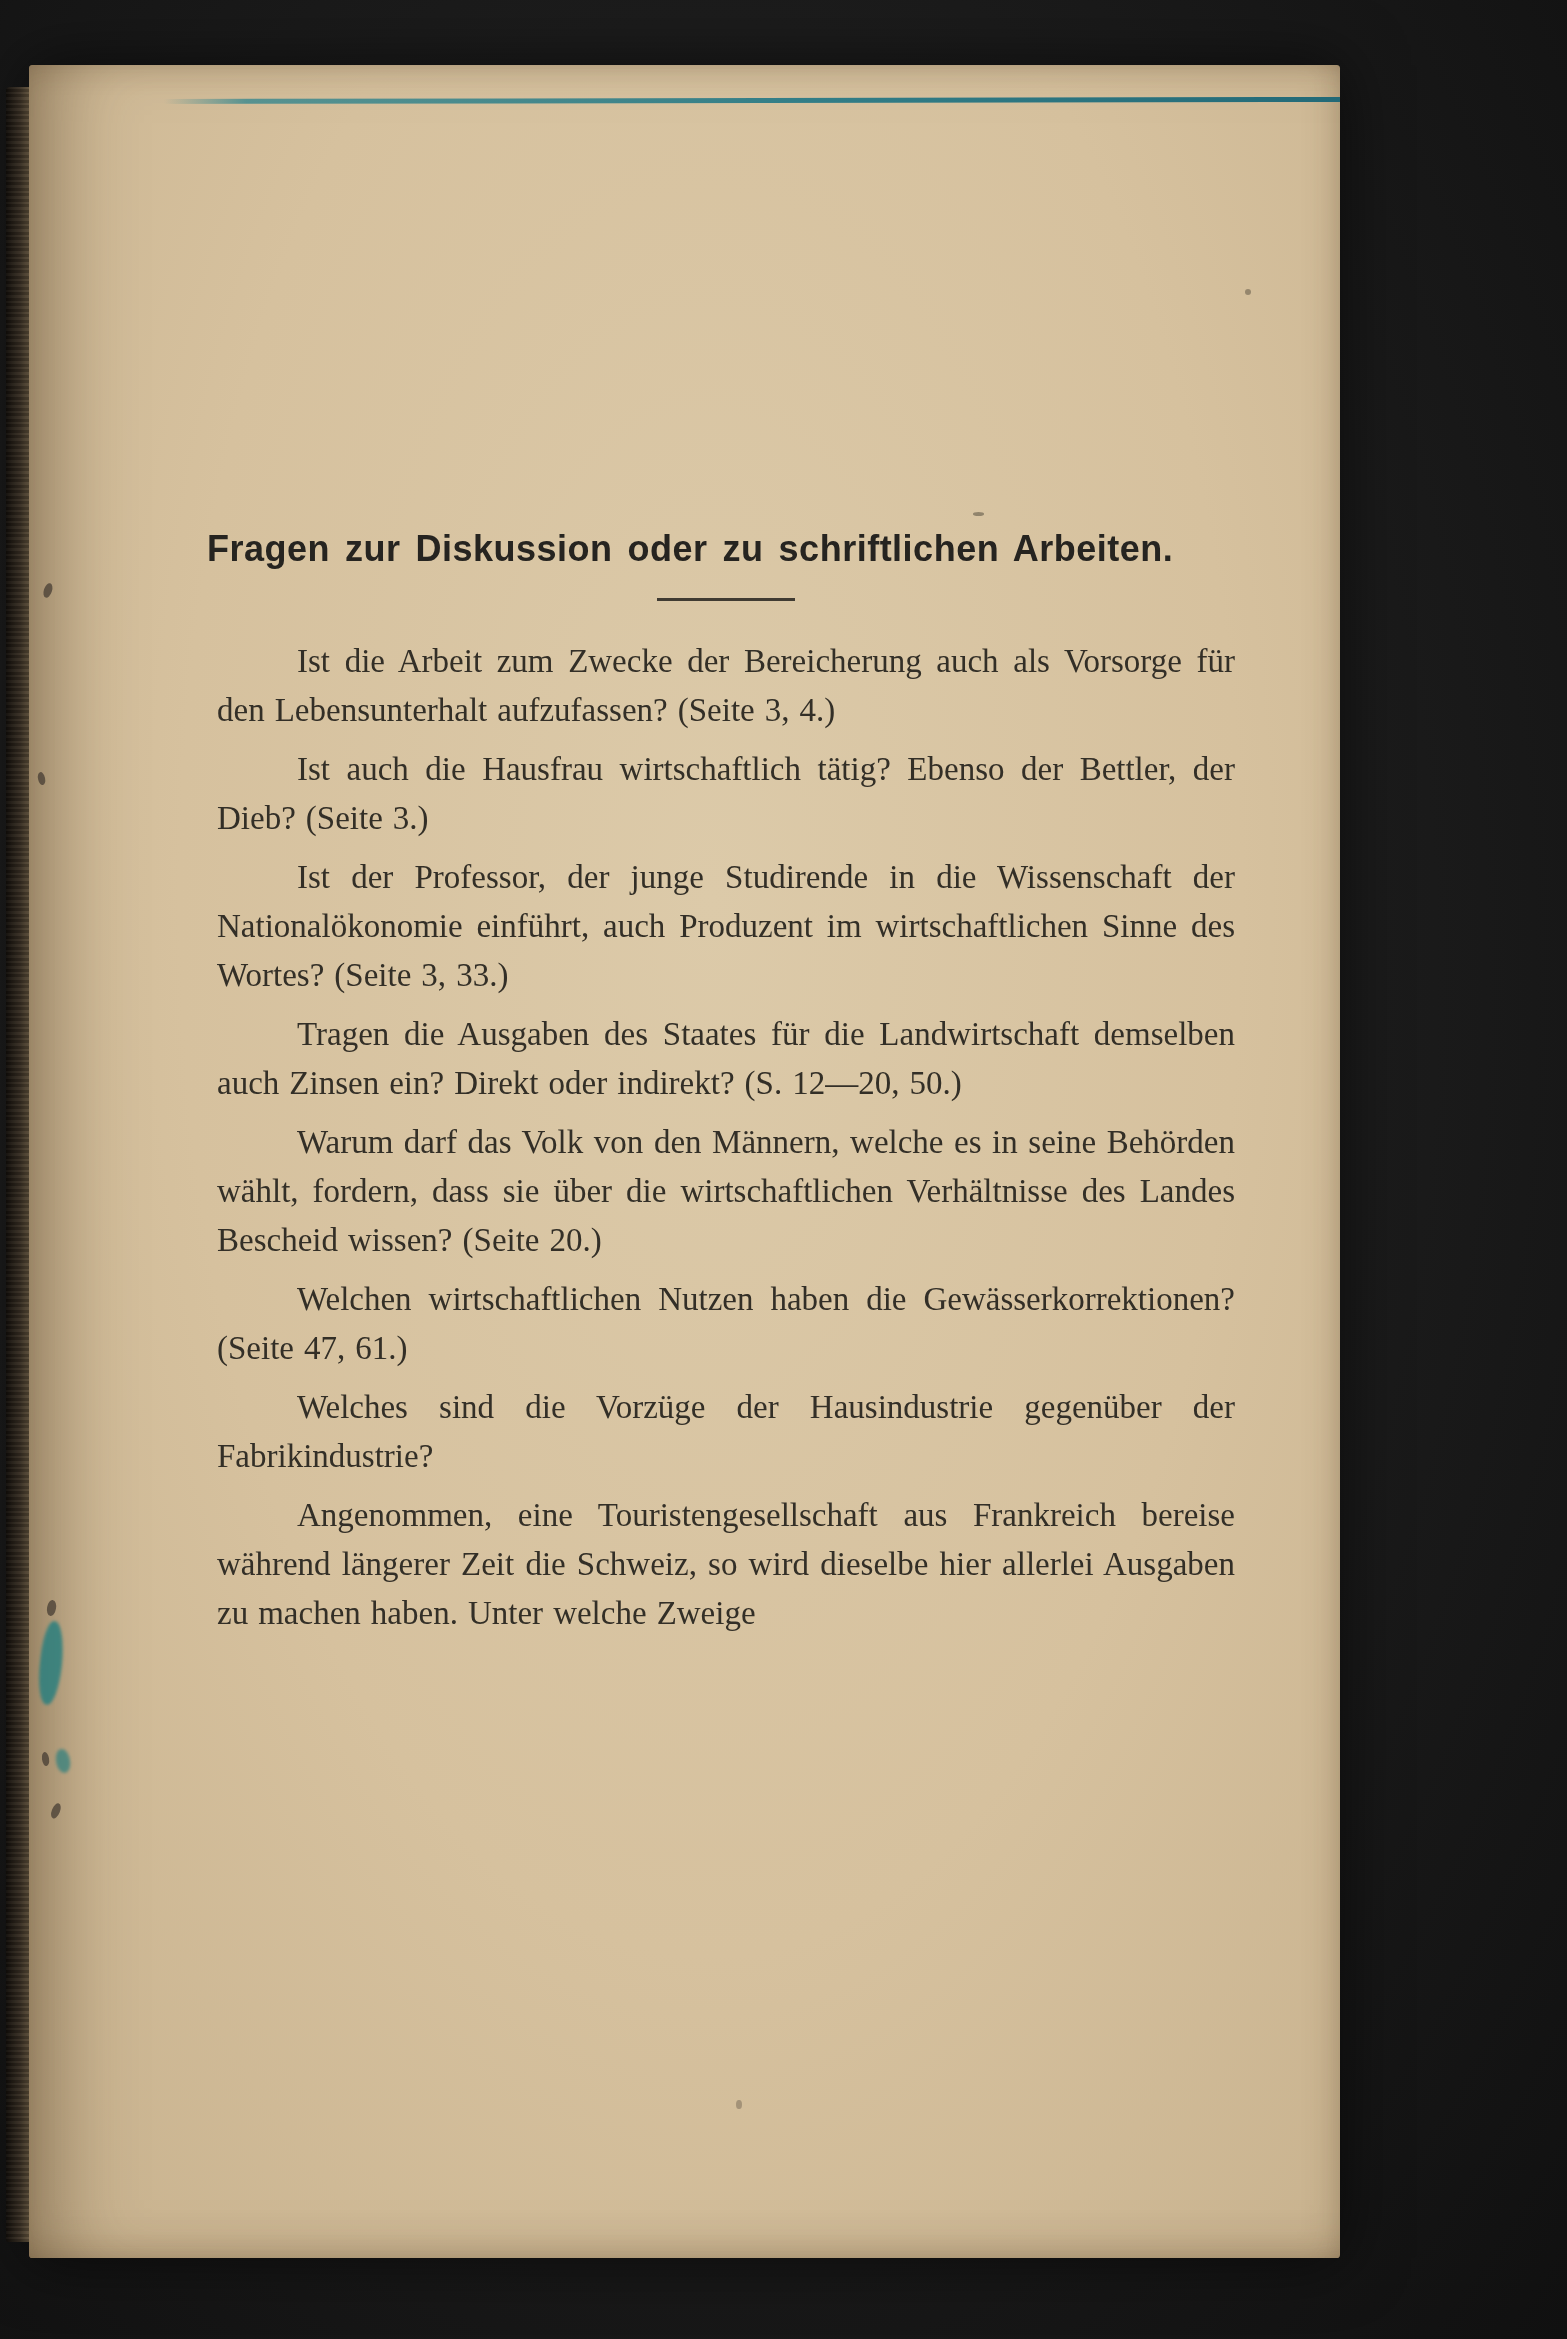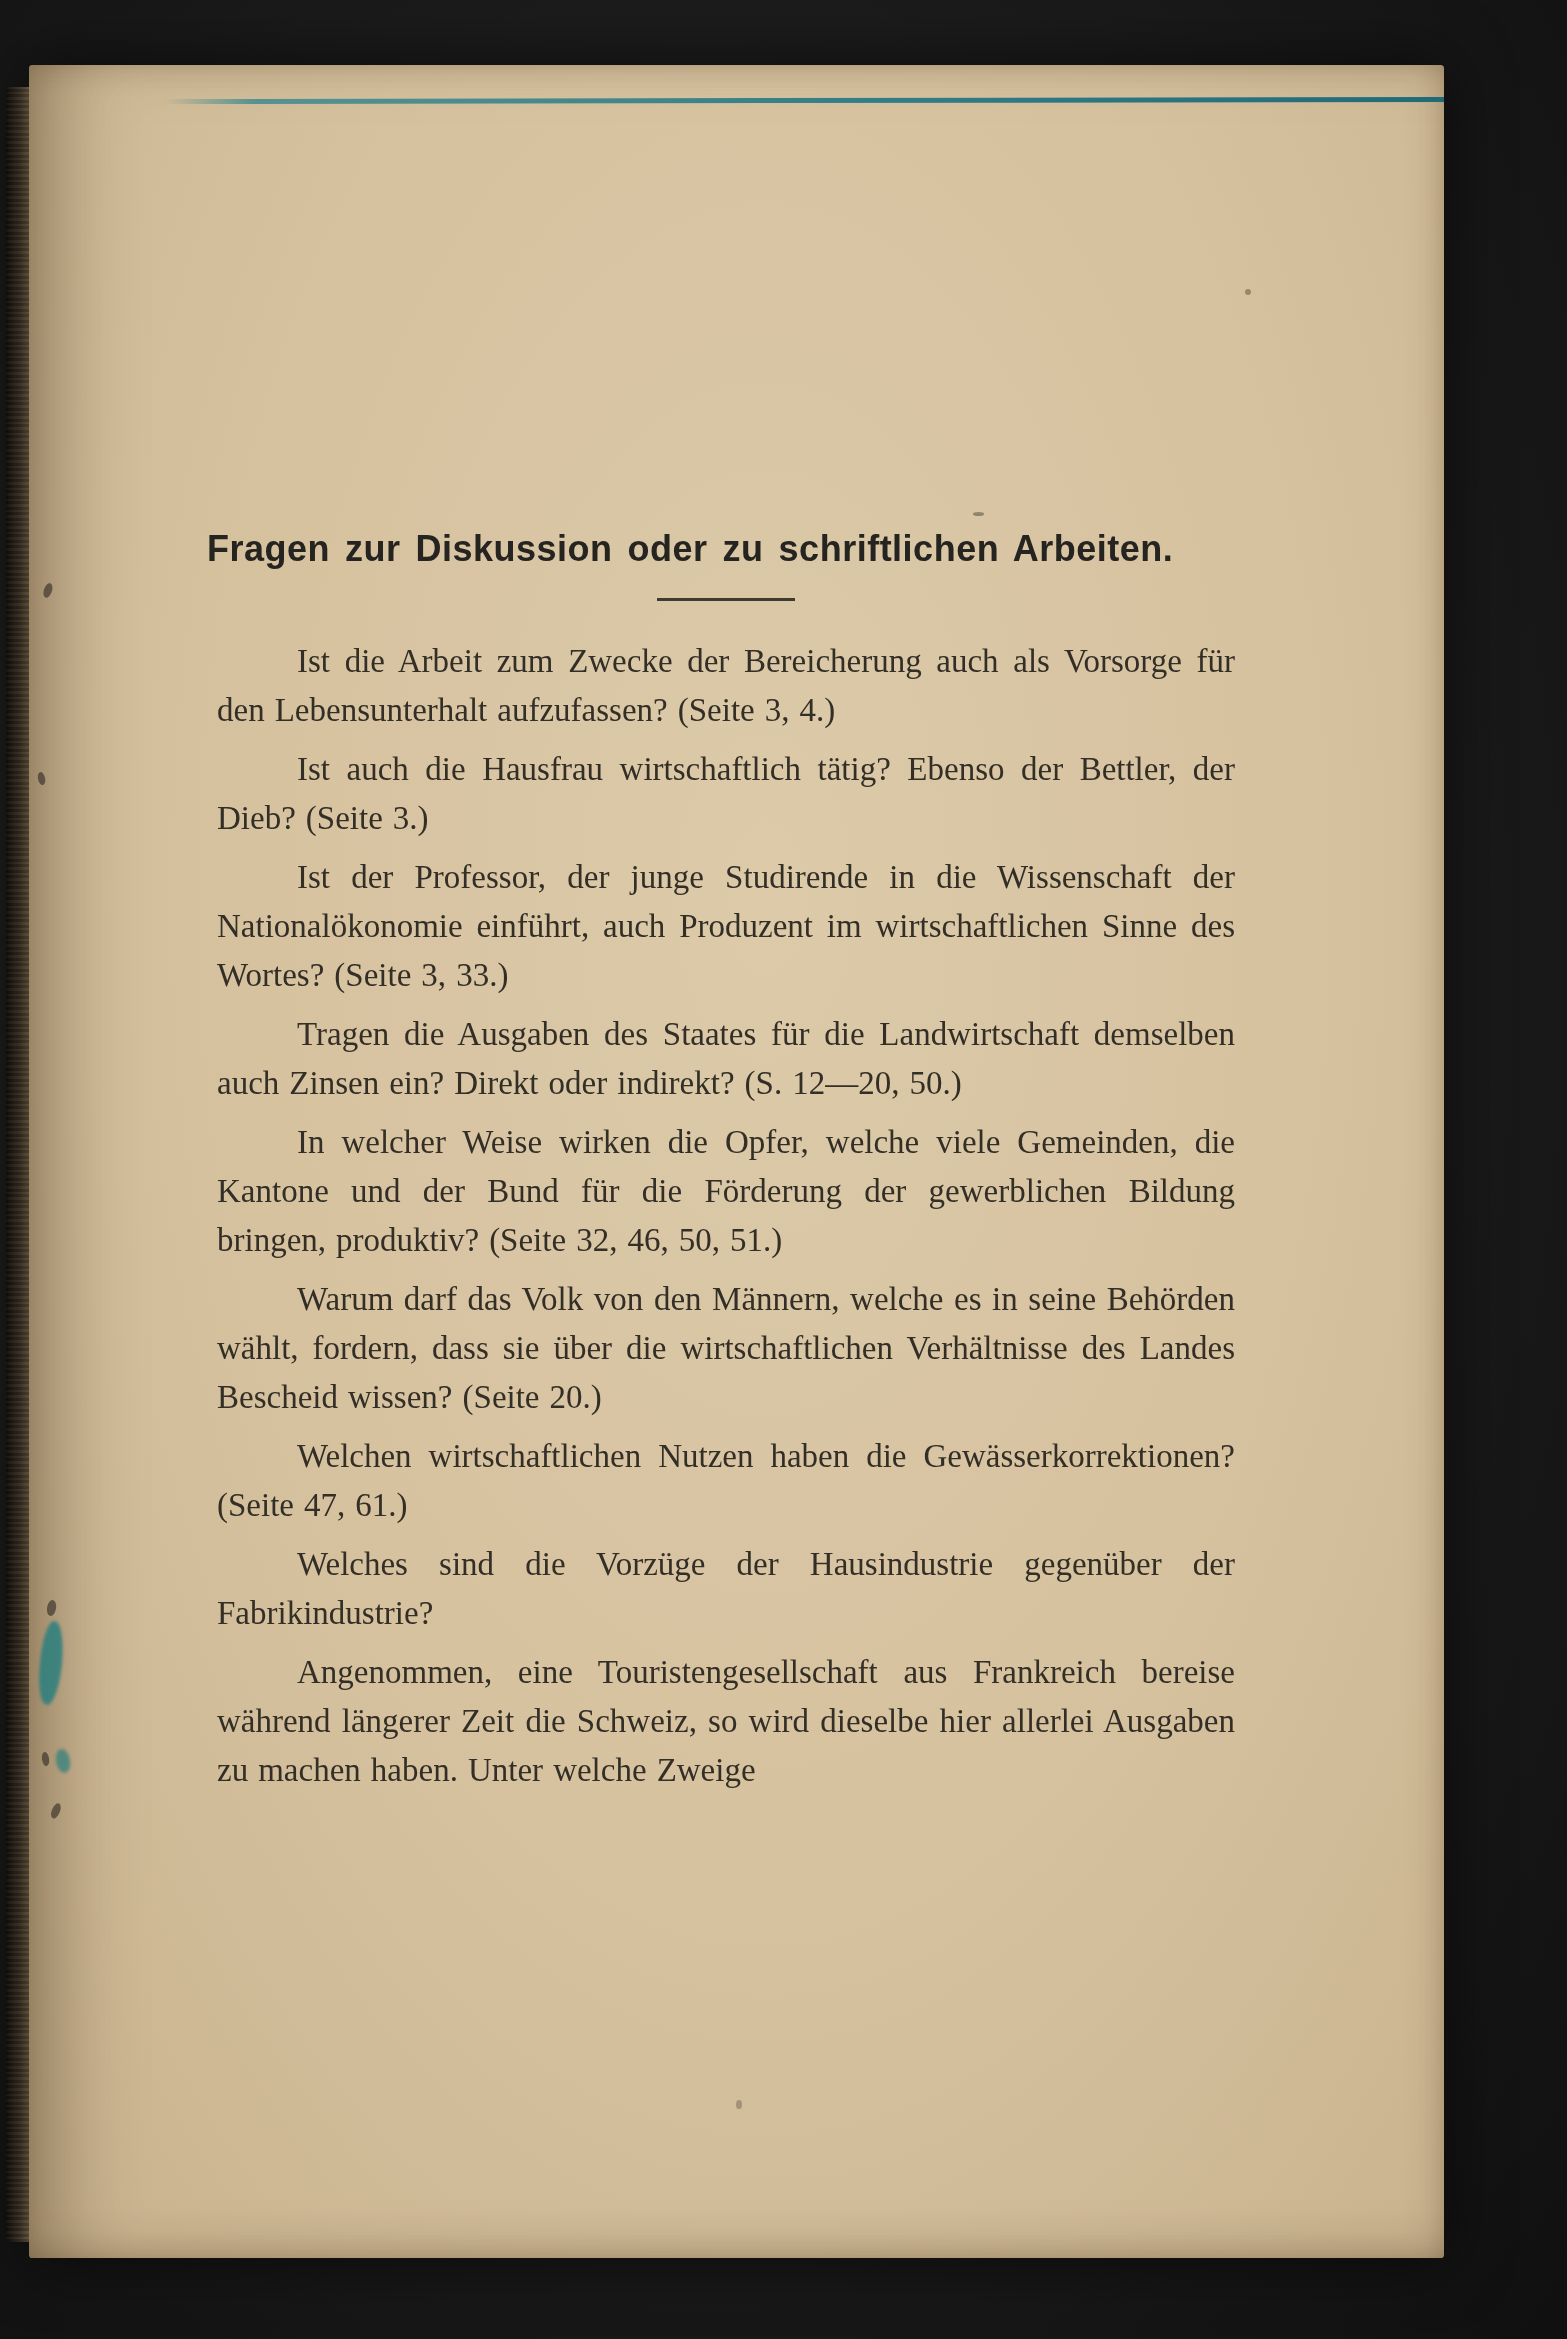--- a/index.html
+++ b/index.html
@@ -24,21 +24,21 @@
     height: 2155px;
     border-radius: 3.6px 0 0 3.6px;
     background:
       repeating-linear-gradient(0deg, rgba(0,0,0,0.18) 0 2.7px, rgba(255,255,255,0.03) 2.7px 5.5px),
       linear-gradient(90deg, #15110d 0%, #483c2e 55%, #8a7656 100%);
   }
   .page {
     position: absolute;
     left: 29px;
     top: 65px;
-    width: 1415px;
+    width: 1311px;
     height: 2193px;
     border-radius: 3.6px;
     background: radial-gradient(ellipse at 52% 38%, #dccaa9 0%, #d6c19e 55%, #c8b28e 100%);
     box-shadow:
       0 0 64px rgba(0,0,0,0.6),
       inset 65px 0 86px -45px rgba(70,50,25,0.50),
       inset -16.4px 0 44px -25.5px rgba(80,60,35,0.42),
       inset 0 -22px 53px -33px rgba(85,62,38,0.40),
       inset 0 16.4px 38px -27px rgba(85,62,38,0.32);
   }
@@ -150,21 +150,20 @@
     <div class="speck s3"></div>
 
     <div class="textblock">
       <h1 class="heading">Fragen zur Diskussion oder zu schriftlichen Arbeiten.</h1>
       <div class="rule"></div>
       <div class="bodytext">
         <p>Ist die Arbeit zum Zwecke der Bereicherung auch als Vorsorge für den Lebensunterhalt aufzufassen? (Seite 3, 4.)</p>
         <p>Ist auch die Hausfrau wirtschaftlich tätig? Ebenso der Bettler, der Dieb? (Seite 3.)</p>
         <p>Ist der Professor, der junge Studirende in die Wissenschaft der Nationalökonomie einführt, auch Produzent im wirtschaftlichen Sinne des Wortes? (Seite 3, 33.)</p>
         <p>Tragen die Ausgaben des Staates für die Landwirtschaft demselben auch Zinsen ein? Direkt oder indirekt? (S. 12—20, 50.)</p>
-        <p>In welcher Weise wirken die Opfer, welche viele Gemeinden, die Kantone und der Bund für die Förderung der gewerblichen Bildung bringen, produktiv? (Seite 32, 46, 50, 51.)</p>
         <p>Warum darf das Volk von den Männern, welche es in seine Behörden wählt, fordern, dass sie über die wirtschaftlichen Verhältnisse des Landes Bescheid wissen? (Seite 20.)</p>
         <p>Welchen wirtschaftlichen Nutzen haben die Gewässerkorrektionen? (Seite 47, 61.)</p>
         <p>Welches sind die Vorzüge der Hausindustrie gegenüber der Fabrikindustrie?</p>
         <p>Angenommen, eine Touristengesellschaft aus Frankreich bereise während längerer Zeit die Schweiz, so wird dieselbe hier allerlei Ausgaben zu machen haben. Unter welche Zweige</p>
       </div>
     </div>
 
   </div>
 </div>
 

